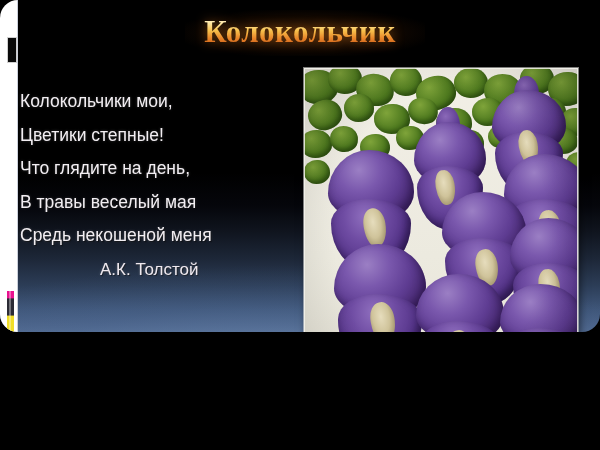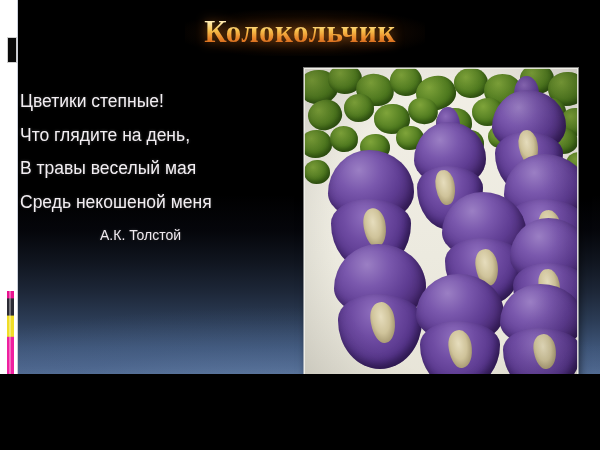--- a/index.html
+++ b/index.html
@@ -3,24 +3,25 @@
 <meta charset="utf-8">
 <style>
   html, body {
     margin: 0;
     padding: 0;
     background: #000;
   }
   .slide {
     position: relative;
     width: 600px;
-    height: 374px;
+    height: 332px;
     overflow: hidden;
     background: #000;
     font-family: "Liberation Sans", sans-serif;
+    border-radius: 18px;
   }
 
   
   .bg-base {
     position: absolute;
     inset: 0;
     background: linear-gradient(to bottom,
         #000000 0%,
         #000000 52%,
         #05060b 62%,
@@ -148,21 +149,21 @@
   .poem-line {
     color: #f2eef2;
     font-size: 17.5px;
     line-height: 33.5px;
     white-space: nowrap;
     text-shadow: 0 0 3px rgba(255,255,255,0.22),
                  1px 1px 1px rgba(0,0,0,0.75);
   }
   .poem-author {
     color: #efe9ef;
-    font-size: 14px;
+    font-size: 17px;
     line-height: 33.5px;
     padding-left: 80px;
     white-space: nowrap;
     text-shadow: 0 0 3px rgba(255,255,255,0.22),
                  1px 1px 1px rgba(0,0,0,0.6);
   }
 
   
   .photo {
     position: absolute;
@@ -266,20 +267,21 @@
   <div class="left-strip-edge"></div>
   <div class="deco-block"></div>
   <div class="deco-bar"></div>
   <div class="deco-bar-hi"></div>
   <div class="deco-bar-tip"></div>
 
   <div class="title-glow"></div>
   <div class="title">Колокольчик</div>
 
   <div class="poem">
+    <div class="poem-line">Колокольчики мои,</div>
     <div class="poem-line">Цветики степные!</div>
     <div class="poem-line">Что глядите на день,</div>
     <div class="poem-line">В травы веселый мая</div>
     <div class="poem-line">Средь некошеной меня</div>
     <div class="poem-author">А.К. Толстой</div>
   </div>
 
   <div class="photo" title="Фотография пурпурных колокольчиков на фоне зелёной листвы">
     <div class="photo-canvas">
 

